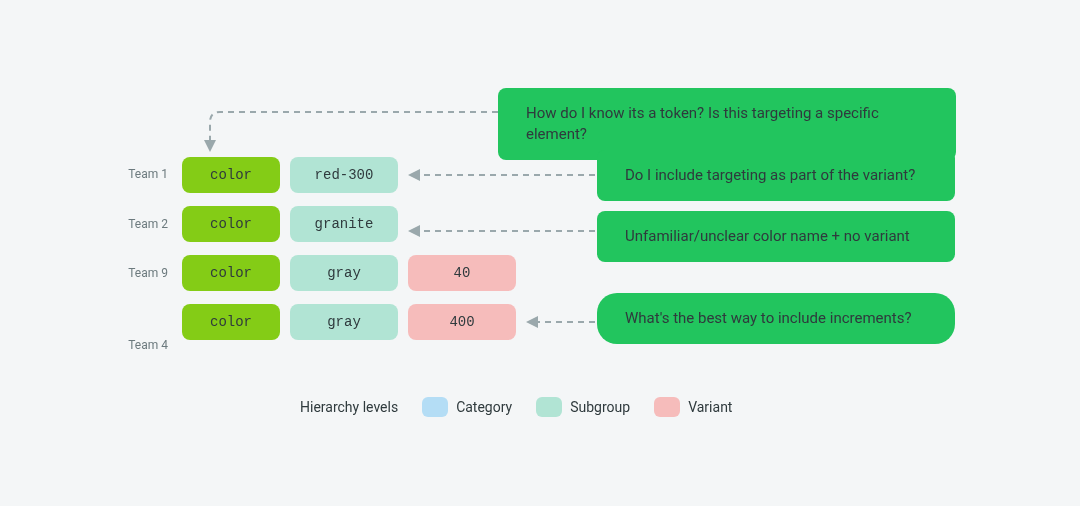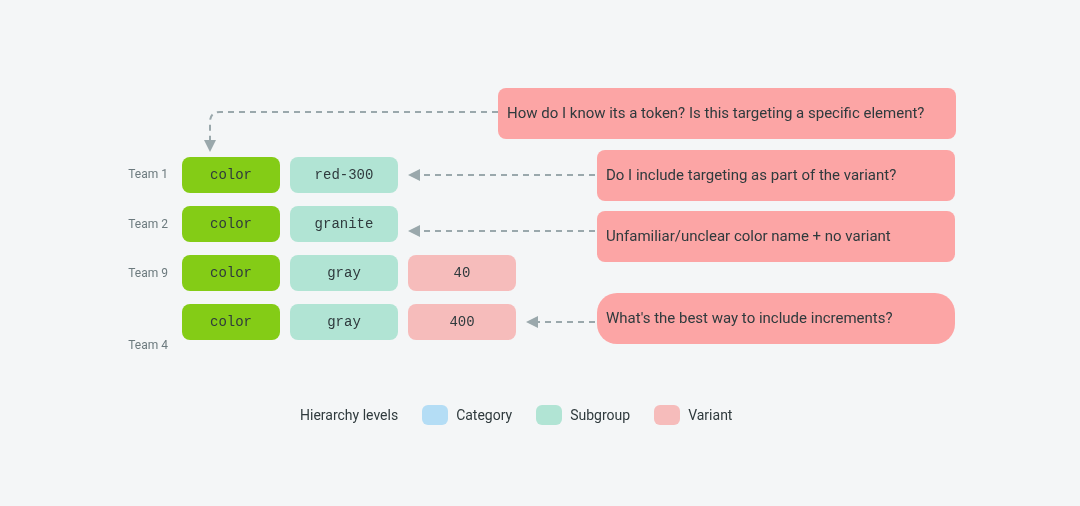--- a/index.html
+++ b/index.html
@@ -32,33 +32,32 @@
   justify-content: center;
   font-family: "SFMono-Regular", Consolas, "Liberation Mono", Menlo, monospace;
   font-size: 14px;
   color: #2f3a3d;
 }
 .cat { background: #84cc16; }
 .sub { background: #b1e4d4; }
 .var { background: #f6bcbb; }
 .callout {
   position: absolute;
-  background: #fca5a5;
+  background: #22c55e;
   border-radius: 8px;
-  padding: 15px 9px;
+  padding: 15px 28px;
   font-size: 15px;
   color: #2f3a3d;
   line-height: 1.4;
 }
 .legend {
   position: absolute;
   display: flex;
   align-items: center;
   gap: 24px;
-  margin-top: 8px;
 }
 .legend-title {
   font-size: 14px;
   color: #2f3a3d;
 }
 .legend-item {
   display: flex;
   align-items: center;
   gap: 8px;
 }

